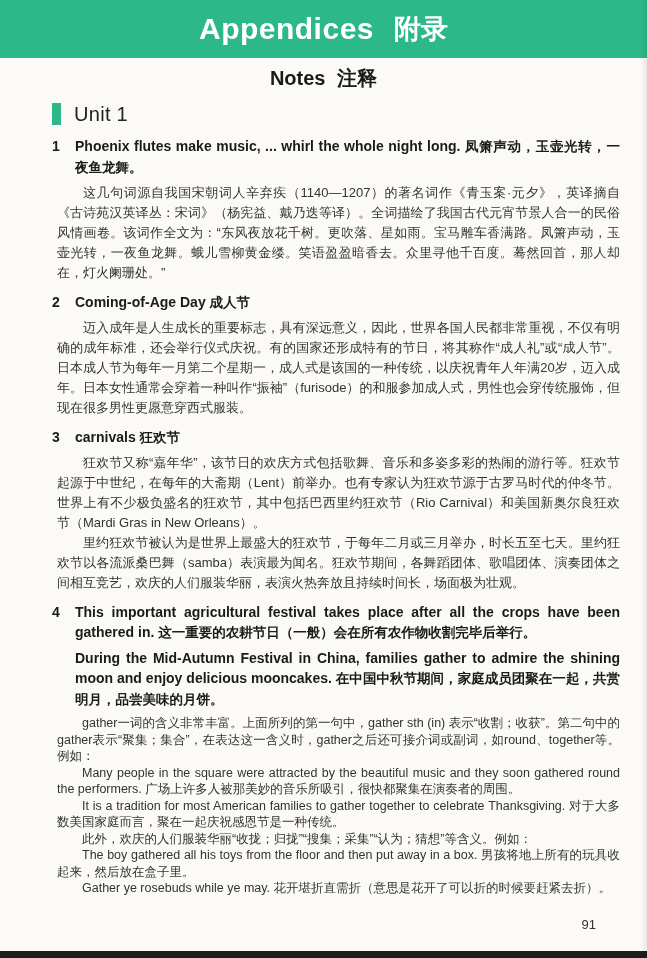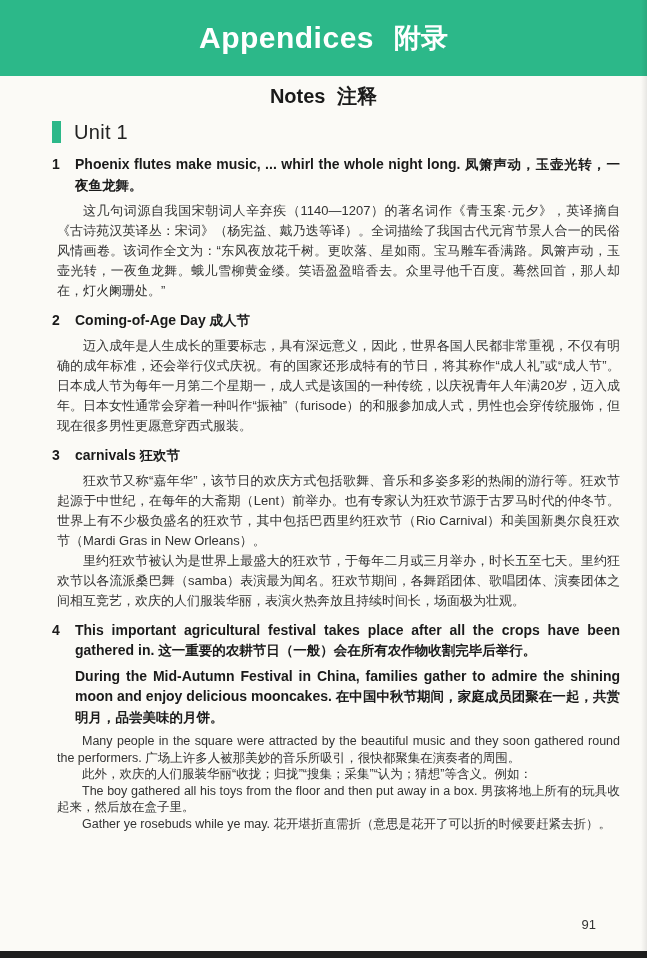--- a/index.html
+++ b/index.html
@@ -19,21 +19,21 @@
     overflow:hidden;
   }
   .page{position:absolute;inset:0;}
   .page::after{
     content:"";position:absolute;top:0;right:0;width:6px;height:100%;
     background:linear-gradient(to left, rgba(0,0,0,0.08), rgba(0,0,0,0));
     pointer-events:none;
   }
   
   .band{
-    height:76px;width:100%;
+    height:58px;width:100%;
     background:var(--accent);
     display:flex;align-items:center;justify-content:center;gap:20px;
     color:#ffffff;
   }
   .band-en{font-size:30px;font-weight:bold;letter-spacing:0.5px;}
   .band-zh{font-size:27px;font-weight:bold;}
   
   .notes-title{
     margin-top:8px;text-align:center;color:var(--ink);
     font-size:20px;font-weight:bold;line-height:24px;
@@ -154,21 +154,23 @@
       </p>
     </div>
     <div class="note-head second">
       <span class="num"></span>
       <p class="head-text">
         <span class="h-en">During the Mid-Autumn Festival in China, families gather to admire the shining moon and enjoy delicious mooncakes.</span>
         <span class="h-zh">在中国中秋节期间，家庭成员团聚在一起，共赏明月，品尝美味的月饼。</span>
       </p>
     </div>
     <div class="note-body tight">
+      <p>gather一词的含义非常丰富。上面所列的第一句中，gather sth (in) 表示“收割；收获”。第二句中的gather表示“聚集；集合”，在表达这一含义时，gather之后还可接介词或副词，如round、together等。例如：</p>
       <p>Many people in the square were attracted by the beautiful music and they soon gathered round the performers. 广场上许多人被那美妙的音乐所吸引，很快都聚集在演奏者的周围。</p>
+      <p>It is a tradition for most American families to gather together to celebrate Thanksgiving. 对于大多数美国家庭而言，聚在一起庆祝感恩节是一种传统。</p>
       <p>此外，欢庆的人们服装华丽“收拢；归拢”“搜集；采集”“认为；猜想”等含义。例如：</p>
       <p>The boy gathered all his toys from the floor and then put away in a box. 男孩将地上所有的玩具收起来，然后放在盒子里。</p>
       <p>Gather ye rosebuds while ye may. 花开堪折直需折（意思是花开了可以折的时候要赶紧去折）。</p>
     </div>
   </section>
 
   <div class="page-number">91</div>
   <div class="bottom-bar"></div>
 
 </div>

